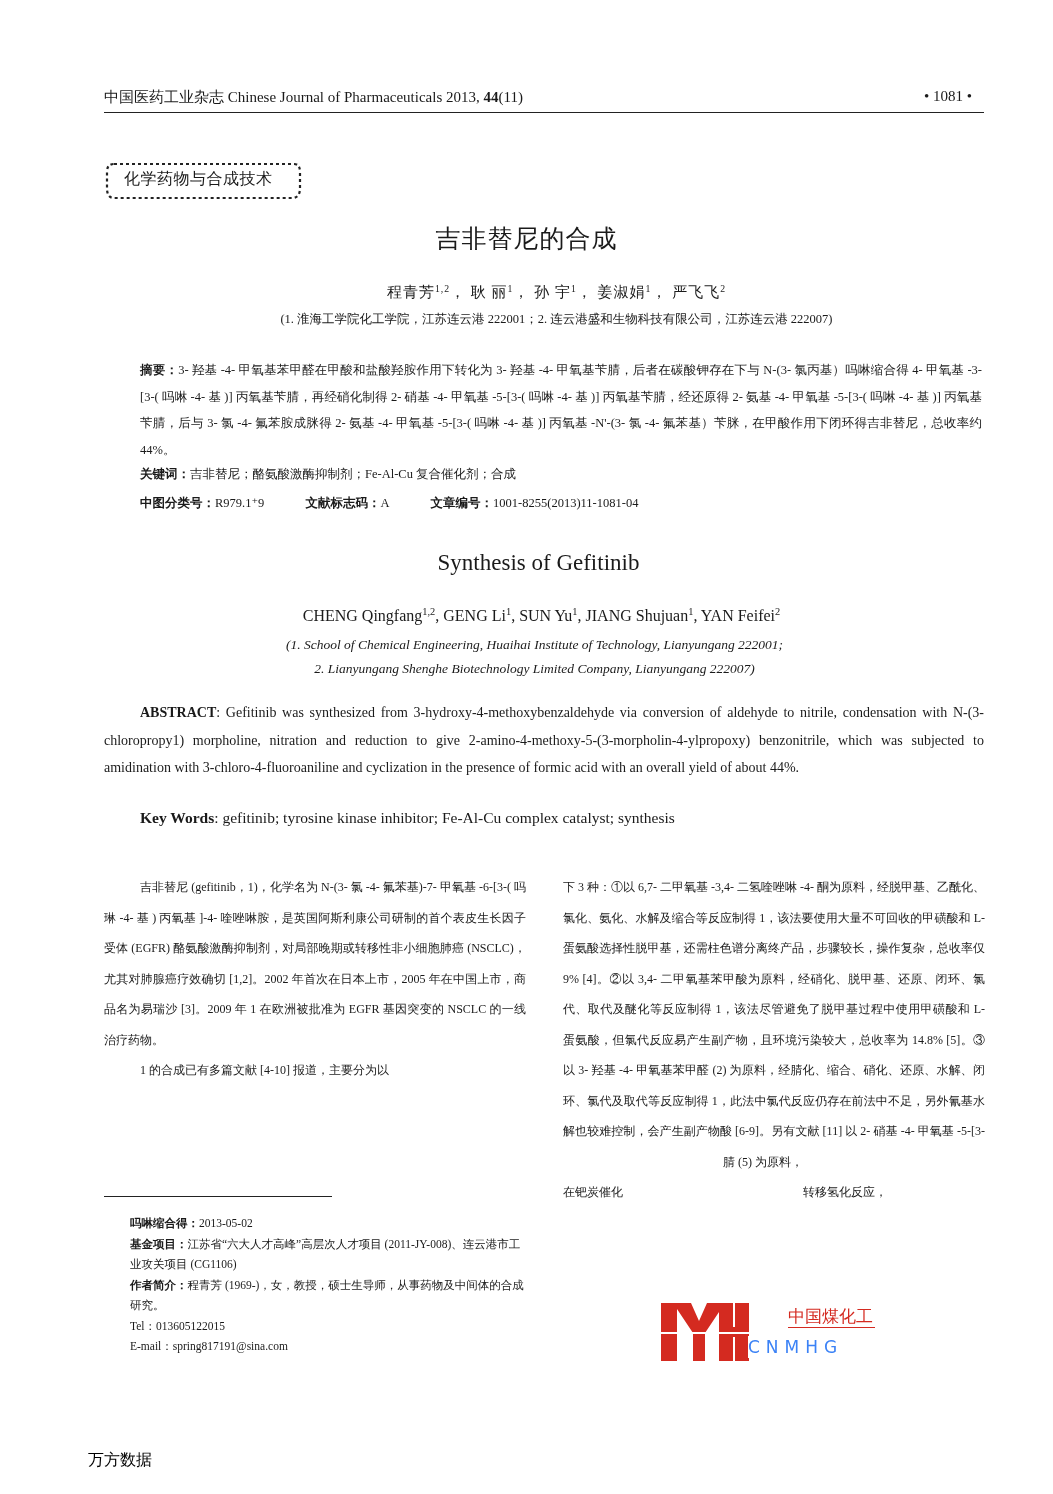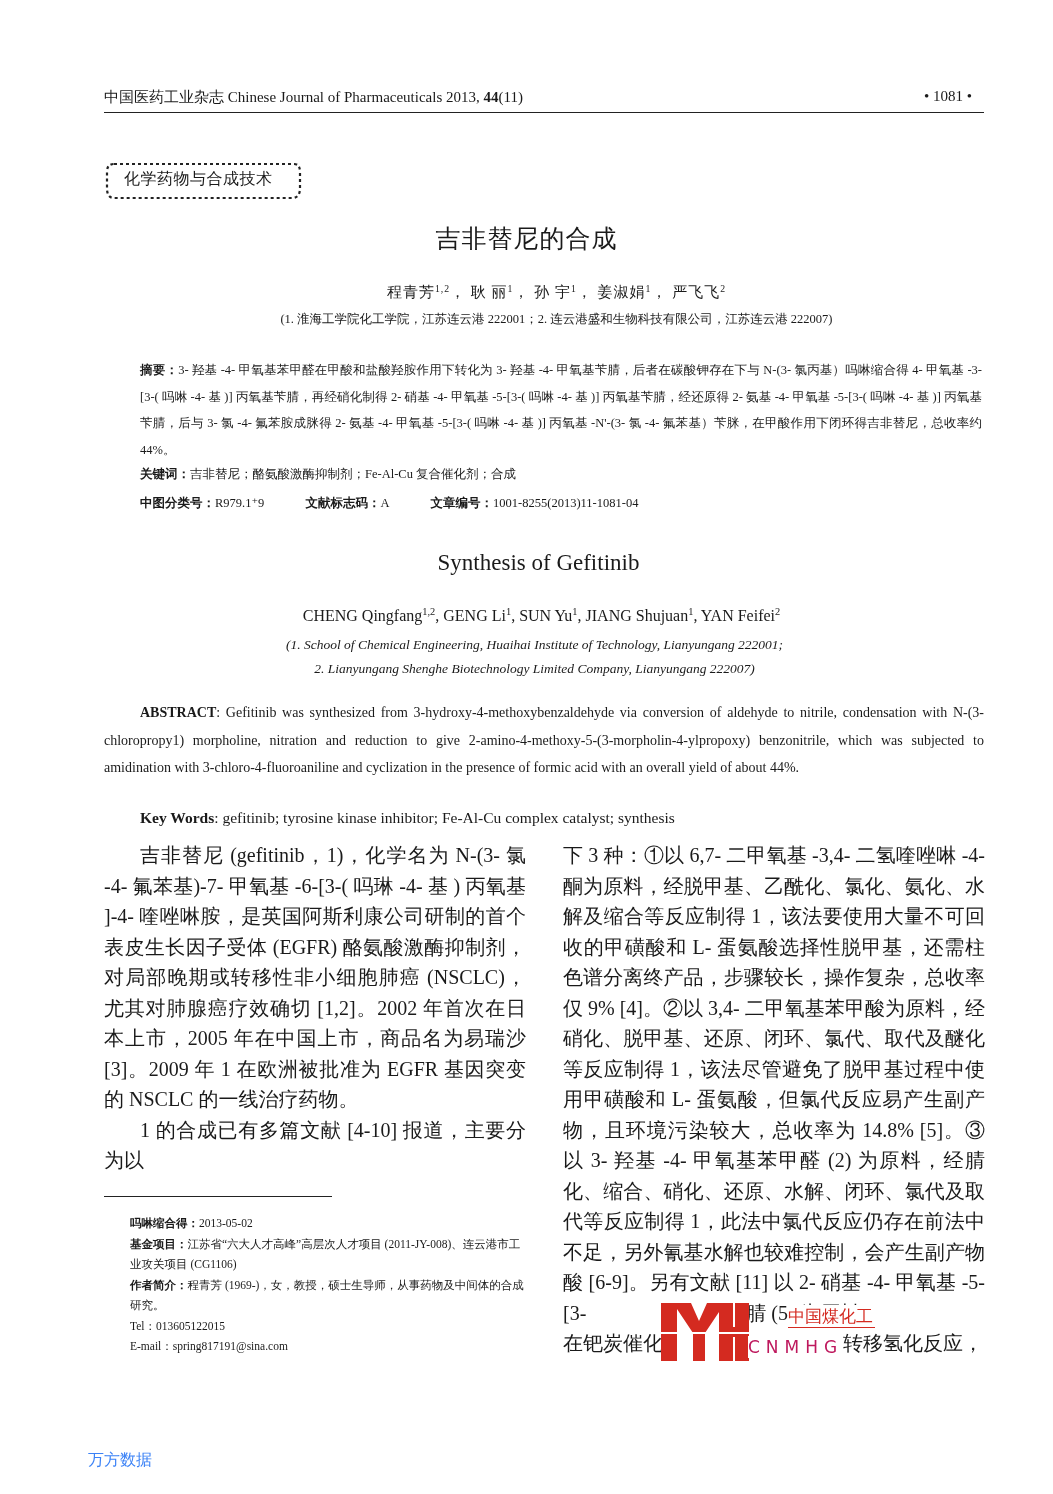--- a/index.html
+++ b/index.html
@@ -23,34 +23,34 @@
   .kw-cn b, .class-cn b { font-family: "DejaVu Sans", sans-serif; font-weight: bold; }
   .class-cn { left: 140px; top: 495px; width: 842px; font-size: 12.5px; white-space: nowrap; }
   .class-cn span.sp { display: inline-block; width: 38px; }
   .title-en { left: 0; width: 1053px; top: 550px; text-align: center; font-size: 23px; margin-left: 12px; }
   .authors-en { left: 0; width: 1053px; top: 607px; text-align: center; font-size: 16px; padding-left: 30px; box-sizing: border-box; }
   .affil-en { left: 0; width: 1053px; top: 633px; text-align: center; font-size: 13.5px; font-style: italic; line-height: 24px; padding-left: 16px; box-sizing: border-box; }
   .abstract-en { left: 104px; top: 699px; width: 880px; font-size: 14px; line-height: 27.5px; text-align: justify; }
   .abstract-en p { margin: 0; text-indent: 36px; }
   .abstract-en b { font-weight: bold; }
   .kw-en { left: 140px; top: 809px; font-size: 15.5px; }
-  .col { top: 840px; width: 422px; font-size: 20px; line-height: 30.5px; text-align: justify; }
+  .col { top: 872px; width: 422px; font-size: 12px; line-height: 30.5px; text-align: justify; }
   .col-left { left: 104px; }
   .col-right { left: 563px; }
   .col p { margin: 0; }
   .indent { text-indent: 36px; }
   .rule { left: 104px; top: 1196px; width: 228px; border-top: 1.5px solid #222; }
   .footnotes { left: 104px; top: 1213px; width: 422px; font-size: 11.5px; line-height: 20.5px; }
   .footnotes p { margin: 0; }
   .footnotes .ind { padding-left: 26px; }
   .footnotes b { font-family: "DejaVu Sans", sans-serif; font-weight: bold; }
   .watermark-logo { left: 661px; top: 1303px; width: 88px; height: 58px; }
   .watermark-cn { left: 788px; top: 1305px; font-family: "DejaVu Sans", sans-serif; font-size: 17px; color: #d42a20; background: #fff; padding-right: 2px; border-bottom: 1.5px solid #d42a20; line-height: 22px; }
-  .watermark-en { left: 748px; top: 1336px; font-family: "DejaVu Sans", sans-serif; font-size: 17px; color: #be185d; letter-spacing: 6px; background: #fff; line-height: 22px; }
-  .footer-src { left: 88px; top: 1450px; font-family: "DejaVu Sans", sans-serif; font-size: 16px; color: #3b82f6; }
+  .watermark-en { left: 748px; top: 1336px; font-family: "DejaVu Sans", sans-serif; font-size: 17px; color: #3b82f6; letter-spacing: 6px; background: #fff; line-height: 22px; }
+  .footer-src { left: 88px; top: 1450px; font-family: "DejaVu Sans", sans-serif; font-size: 16px; color: #000000; }
 </style>
 </head>
 <body>
 
 <div class="abs header">
   <div class="header-left">
     <span>中国医药工业杂志</span>
     <span>Chinese Journal of Pharmaceuticals</span>
     <span>2013,</span>
     <b>44</b><span>(11)</span>

